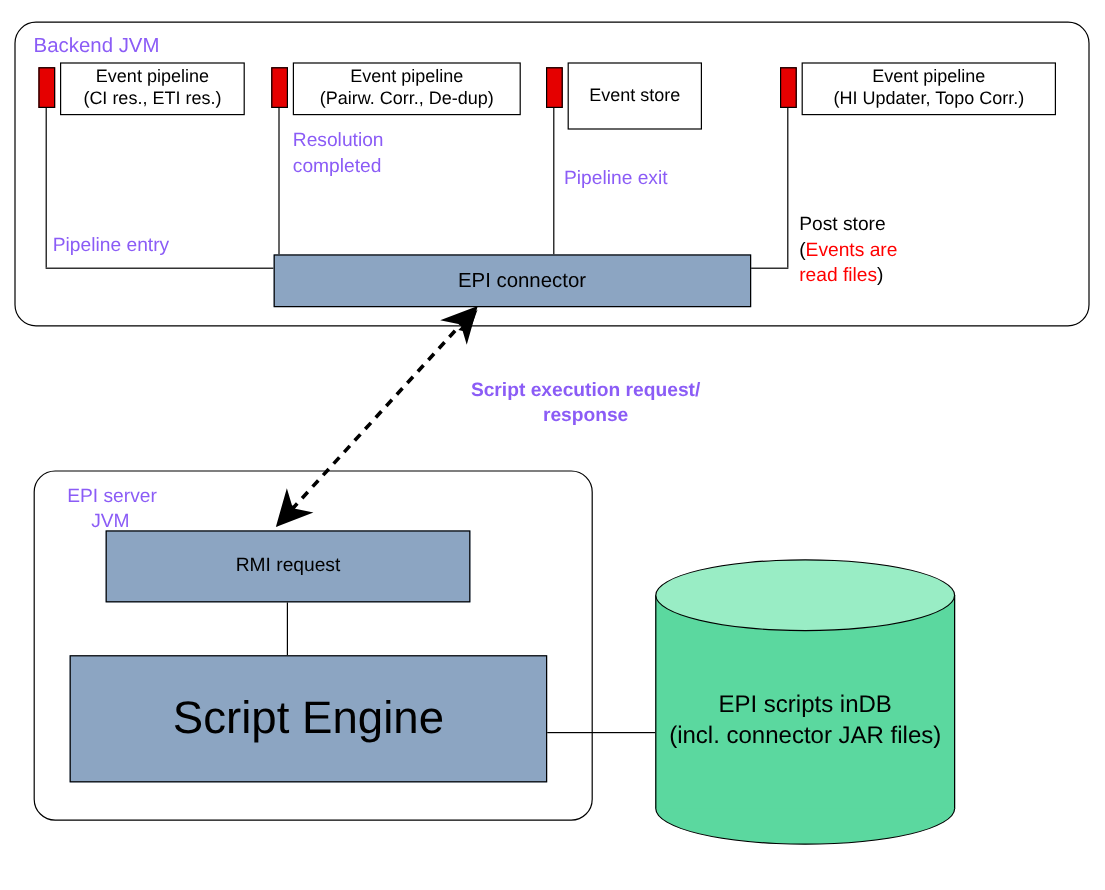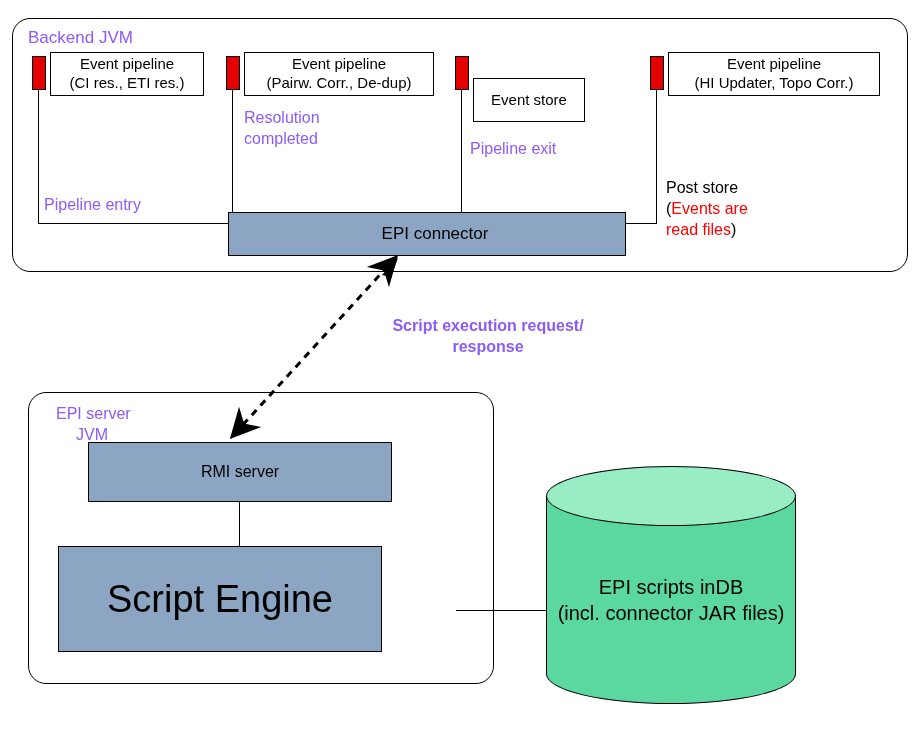--- a/index.html
+++ b/index.html
@@ -51,21 +51,21 @@
 
 <div class="red-tap" style="left:226px; top:56px;"></div>
 
 <div class="pipeline-box" style="left:244px; top:52px; width:190px; height:44px;">
   <div>Event pipeline</div>
   <div>(Pairw. Corr., De-dup)</div>
 </div>
 
 <div class="red-tap" style="left:455px; top:56px;"></div>
 
-<div class="pipeline-box" style="left:473px; top:52px; width:112px; height:44px;margin-top:26px;">
+<div class="pipeline-box" style="left:473px; top:52px; width:112px; height:56px;">
   <div>Event store</div>
 </div>
 
 <div class="red-tap" style="left:650px; top:56px;"></div>
 
 <div class="pipeline-box" style="left:668px; top:52px; width:212px; height:44px;">
   <div>Event pipeline</div>
   <div>(HI Updater, Topo Corr.)</div>
 </div>
 
@@ -121,26 +121,26 @@
   <div>response</div>
 </div>
 
 <div class="container" style="left:28px; top:392px; width:466px; height:292px;"></div>
 <div class="label" style="left:56px; top:404px; line-height:1.3;">
   <div>EPI server</div>
   <div style="padding-left:20px;">JVM</div>
 </div>
 
 <div class="blue-box rmi-box" style="left:88px; top:442px; width:304px; height:60px;">
-  <div>RMI server</div>
+  <div>RMI request</div>
 </div>
 
 <div class="line" style="left:239px; top:502px; width:1px; height:44px;"></div>
 
-<div class="blue-box script-engine" style="left:58px; top:546px; width:324px; height:106px;">
+<div class="blue-box script-engine" style="left:58px; top:546px; width:398px; height:106px;">
   <span>Script Engine</span>
 </div>
 
 <div class="line" style="left:456px; top:610px; width:90px; height:1px;"></div>
 
 <div class="cylinder" style="left:546px; top:466px;">
   <div class="cyl-bottom"></div>
   <div class="cyl-body"></div>
   <div class="cyl-top"></div>
   <div class="cyl-label">

